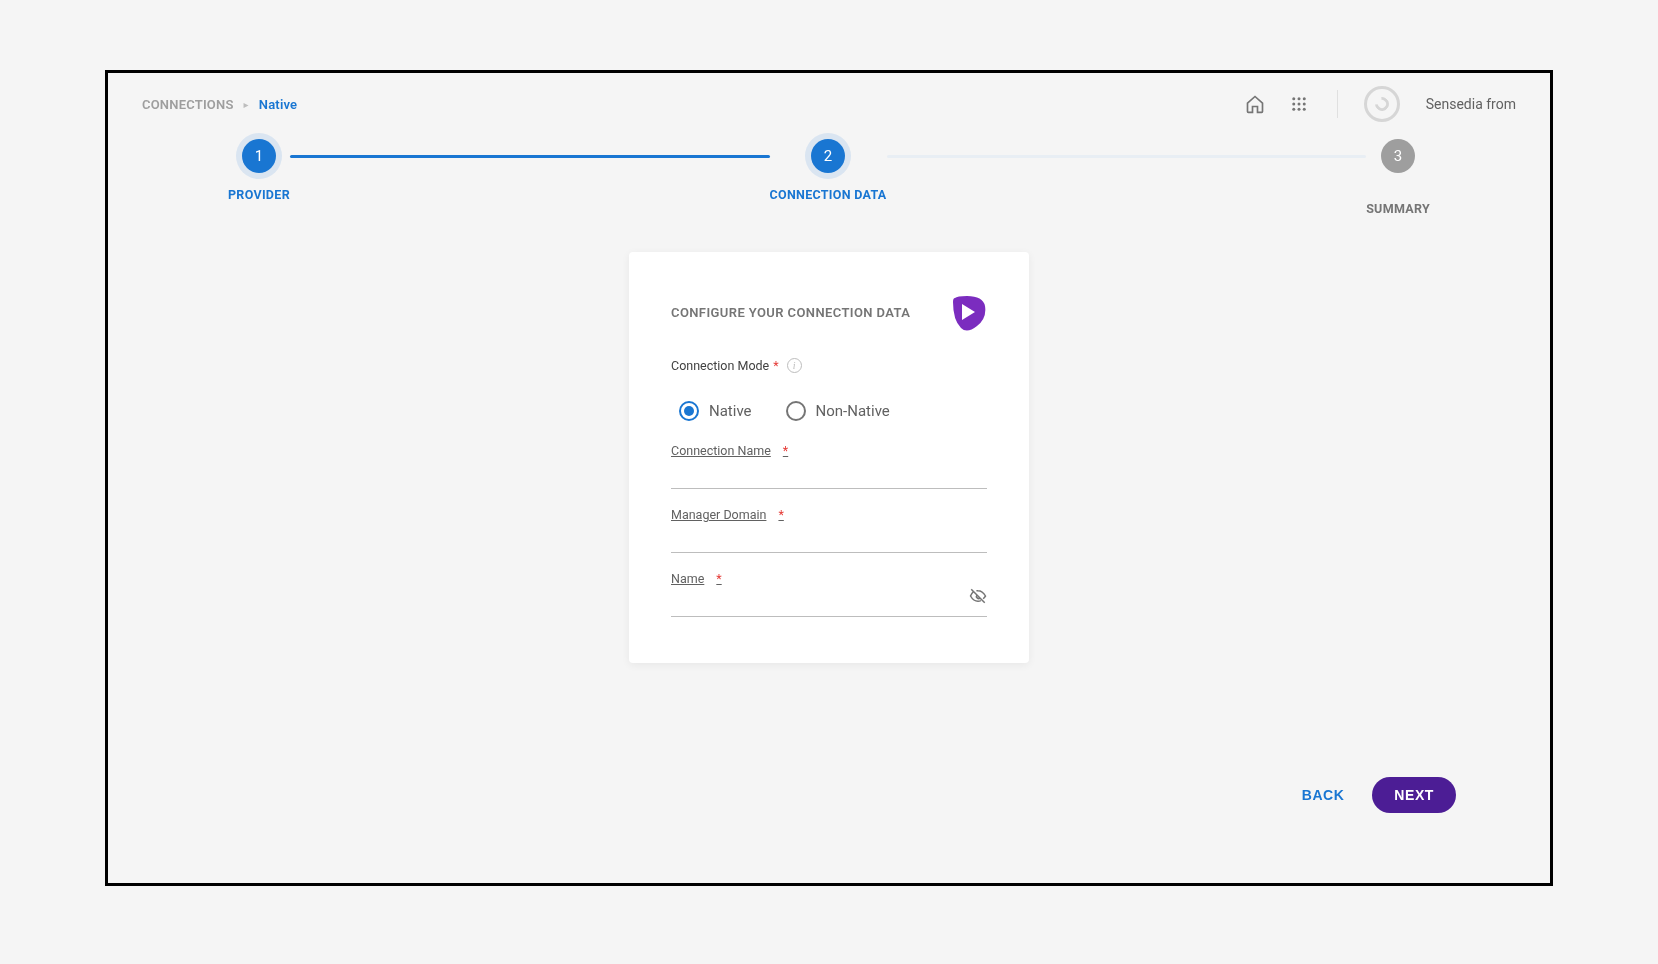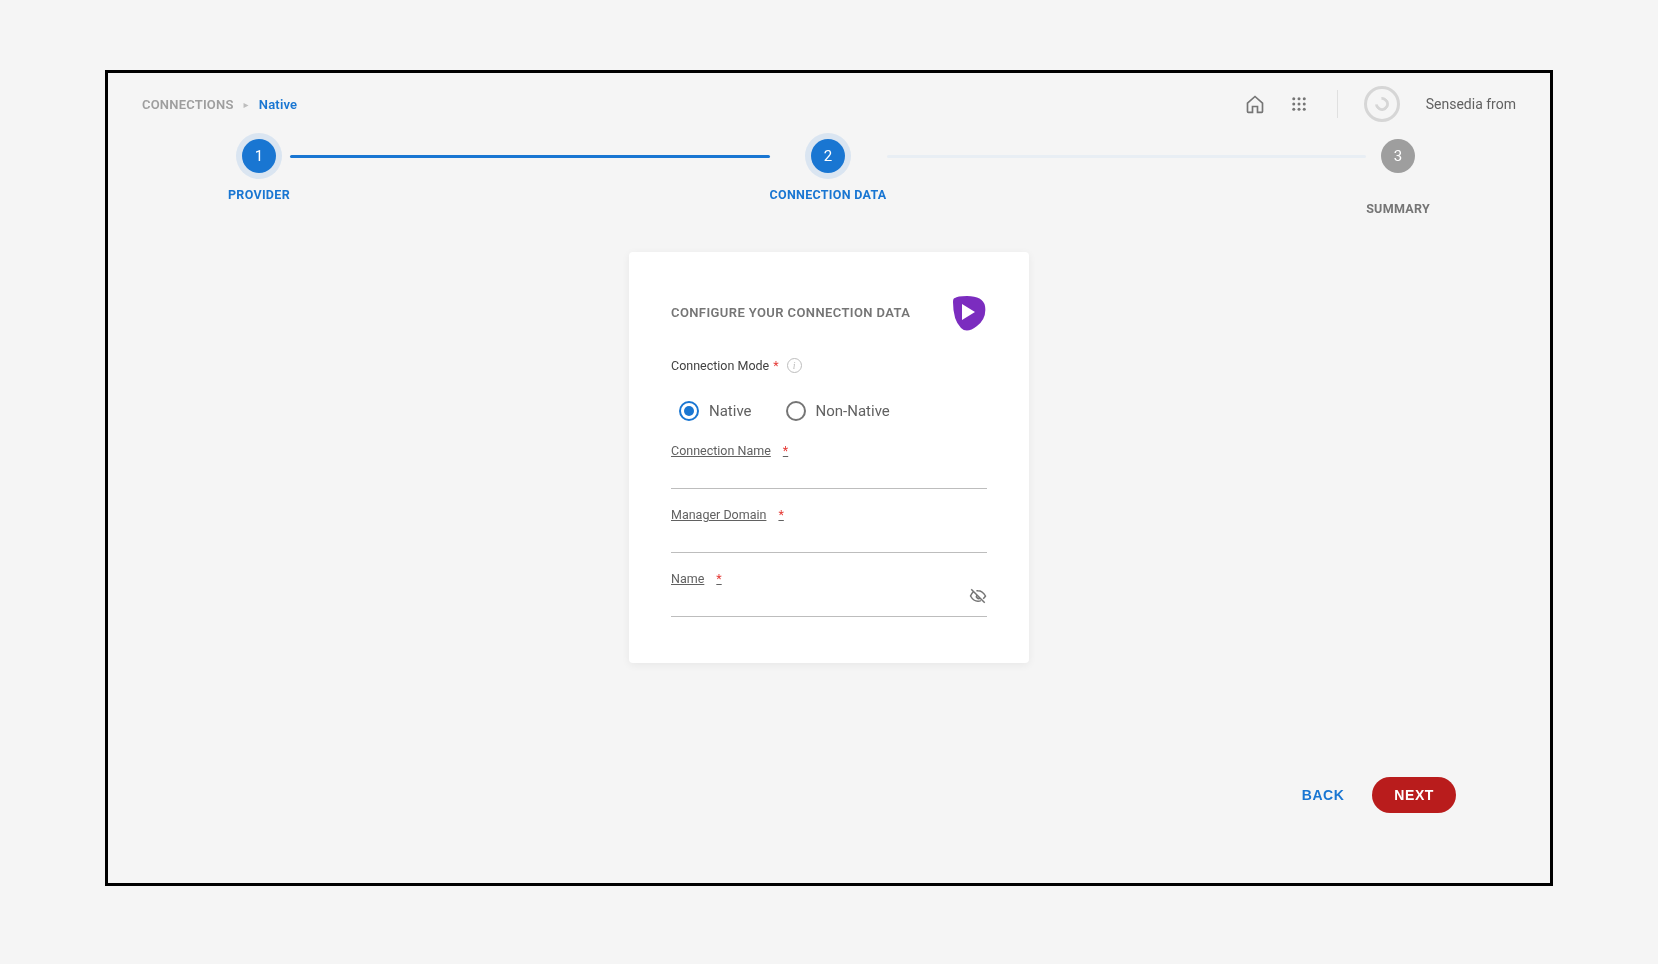--- a/index.html
+++ b/index.html
@@ -199,21 +199,21 @@
   gap: 28px;
 }
 .btn-text {
   color: #1976d2;
   font-size: 14px;
   font-weight: 700;
   letter-spacing: 0.5px;
   background: none; border: none; cursor: pointer;
 }
 .btn-next {
-  background: #b91c1c;
+  background: #4c1d95;
   color: #fff;
   font-size: 14px;
   font-weight: 700;
   letter-spacing: 0.6px;
   border: none;
   padding: 10px 22px;
   border-radius: 18px;
   cursor: default;
 }
 </style>

